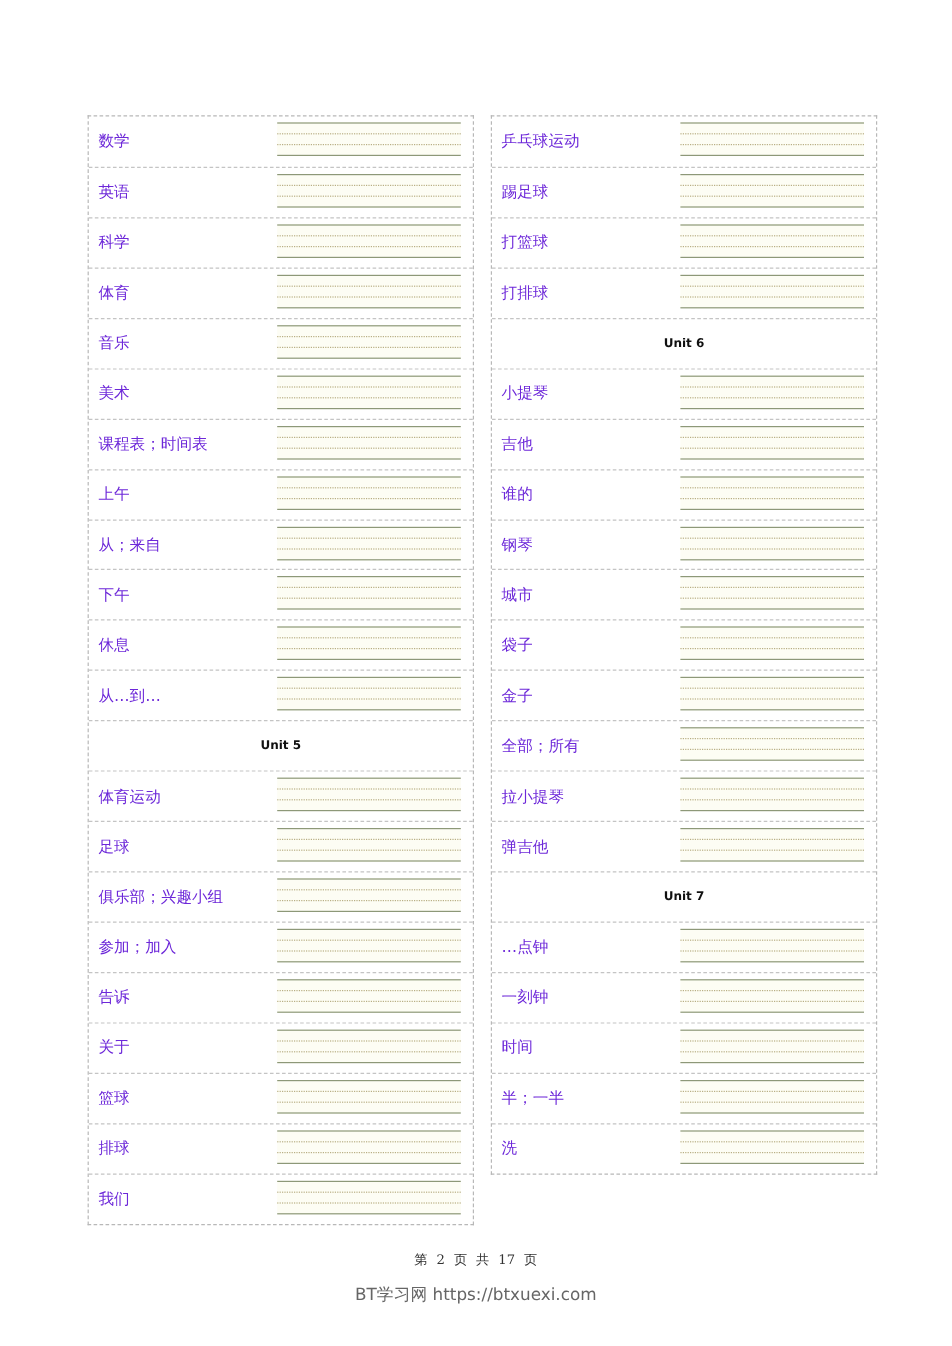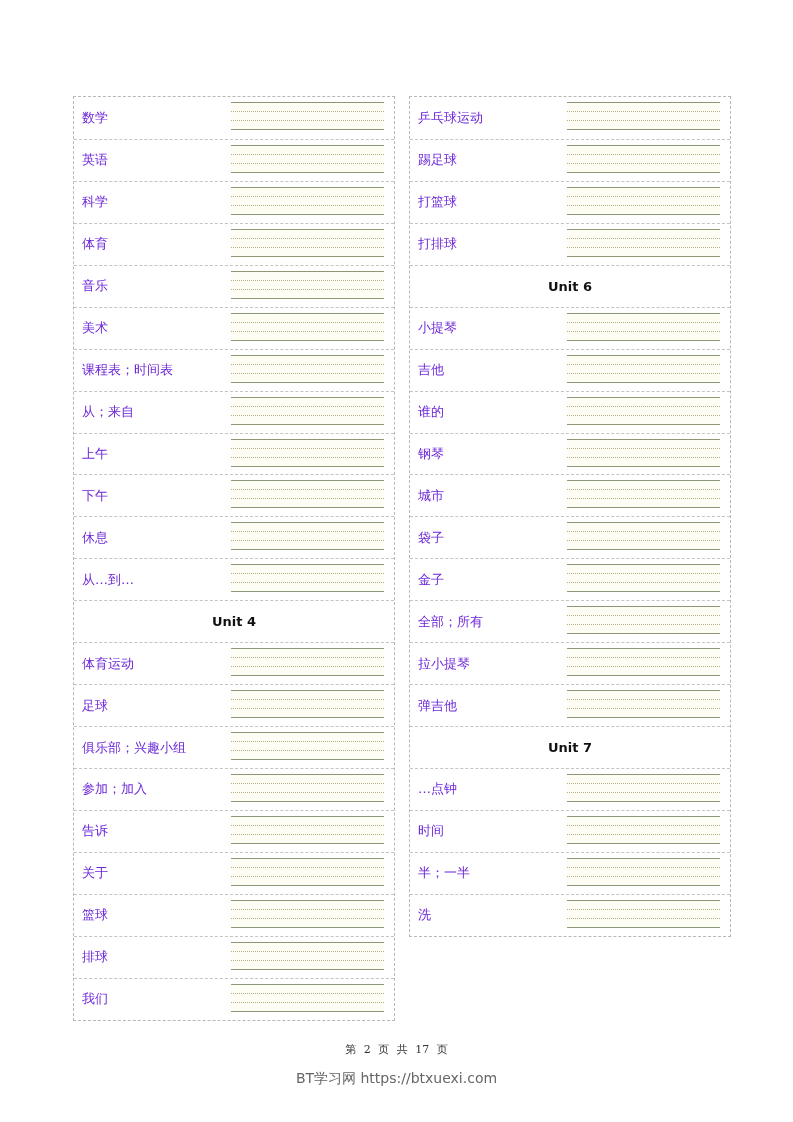--- a/index.html
+++ b/index.html
@@ -11,21 +11,21 @@
     .row { position:relative; height:41.95px; box-sizing:border-box; border-top:1px dashed #c4c4c4; }
     .row:first-child { border-top:none; }
     .label { position:absolute; left:8px; top:50%; transform:translateY(-50%);
              font-size:13px; color:#6d28d9; white-space:nowrap; }
     .lines { position:absolute; left:157px; right:10px; top:5px; height:28px; background:#fdfdf4; }
     .ln { position:absolute; left:0; right:0; }
     .ln.s1 { top:0; border-top:1.5px solid #8d9878; }
     .ln.d1 { top:9px; border-top:1px dotted #b8ae84; }
     .ln.d2 { top:18px; border-top:1px dotted #b8ae84; }
     .ln.s2 { top:27px; border-top:1.5px solid #8d9878; }
-    .unit { text-align:center; line-height:41px; font-weight:bold; font-size:13px; color:#111; }
+    .unit { text-align:center; line-height:41px; font-weight:bold; font-size:10px; color:#111; }
     .pager { position:absolute; top:1042px; left:0; width:793px; text-align:center;
              font-family:"DejaVu Serif", "Liberation Serif", serif; font-size:11px; color:#333; word-spacing:4px; }
     .site { position:absolute; top:1070px; left:0; width:793px; text-align:center;
             font-size:14px; color:#666; }
   </style>
 </head>
 <body>
 
 <div class="col left" id="colL">
     <div class="row">
@@ -85,38 +85,38 @@
     <div class="row">
       <span class="label">课程表；时间表</span>
       <div class="lines">
         <div class="ln s1"></div>
         <div class="ln d1"></div>
         <div class="ln d2"></div>
         <div class="ln s2"></div>
       </div>
     </div>
     <div class="row">
+      <span class="label">上午</span>
+      <div class="lines">
+        <div class="ln s1"></div>
+        <div class="ln d1"></div>
+        <div class="ln d2"></div>
+        <div class="ln s2"></div>
+      </div>
+    </div>
+    <div class="row">
       <span class="label">从；来自</span>
       <div class="lines">
         <div class="ln s1"></div>
         <div class="ln d1"></div>
         <div class="ln d2"></div>
         <div class="ln s2"></div>
       </div>
     </div>
     <div class="row">
-      <span class="label">上午</span>
-      <div class="lines">
-        <div class="ln s1"></div>
-        <div class="ln d1"></div>
-        <div class="ln d2"></div>
-        <div class="ln s2"></div>
-      </div>
-    </div>
-    <div class="row">
       <span class="label">下午</span>
       <div class="lines">
         <div class="ln s1"></div>
         <div class="ln d1"></div>
         <div class="ln d2"></div>
         <div class="ln s2"></div>
       </div>
     </div>
     <div class="row">
       <span class="label">休息</span>
@@ -130,21 +130,21 @@
     <div class="row">
       <span class="label">从…到…</span>
       <div class="lines">
         <div class="ln s1"></div>
         <div class="ln d1"></div>
         <div class="ln d2"></div>
         <div class="ln s2"></div>
       </div>
     </div>
     <div class="row">
-      <div class="unit">Unit  4</div>
+      <div class="unit">Unit  5</div>
     </div>
     <div class="row">
       <span class="label">体育运动</span>
       <div class="lines">
         <div class="ln s1"></div>
         <div class="ln d1"></div>
         <div class="ln d2"></div>
         <div class="ln s2"></div>
       </div>
     </div>
@@ -349,20 +349,29 @@
         <div class="ln d1"></div>
         <div class="ln d2"></div>
         <div class="ln s2"></div>
       </div>
     </div>
     <div class="row">
       <div class="unit">Unit 7</div>
     </div>
     <div class="row">
       <span class="label">…点钟</span>
+      <div class="lines">
+        <div class="ln s1"></div>
+        <div class="ln d1"></div>
+        <div class="ln d2"></div>
+        <div class="ln s2"></div>
+      </div>
+    </div>
+    <div class="row">
+      <span class="label">一刻钟</span>
       <div class="lines">
         <div class="ln s1"></div>
         <div class="ln d1"></div>
         <div class="ln d2"></div>
         <div class="ln s2"></div>
       </div>
     </div>
     <div class="row">
       <span class="label">时间</span>
       <div class="lines">

